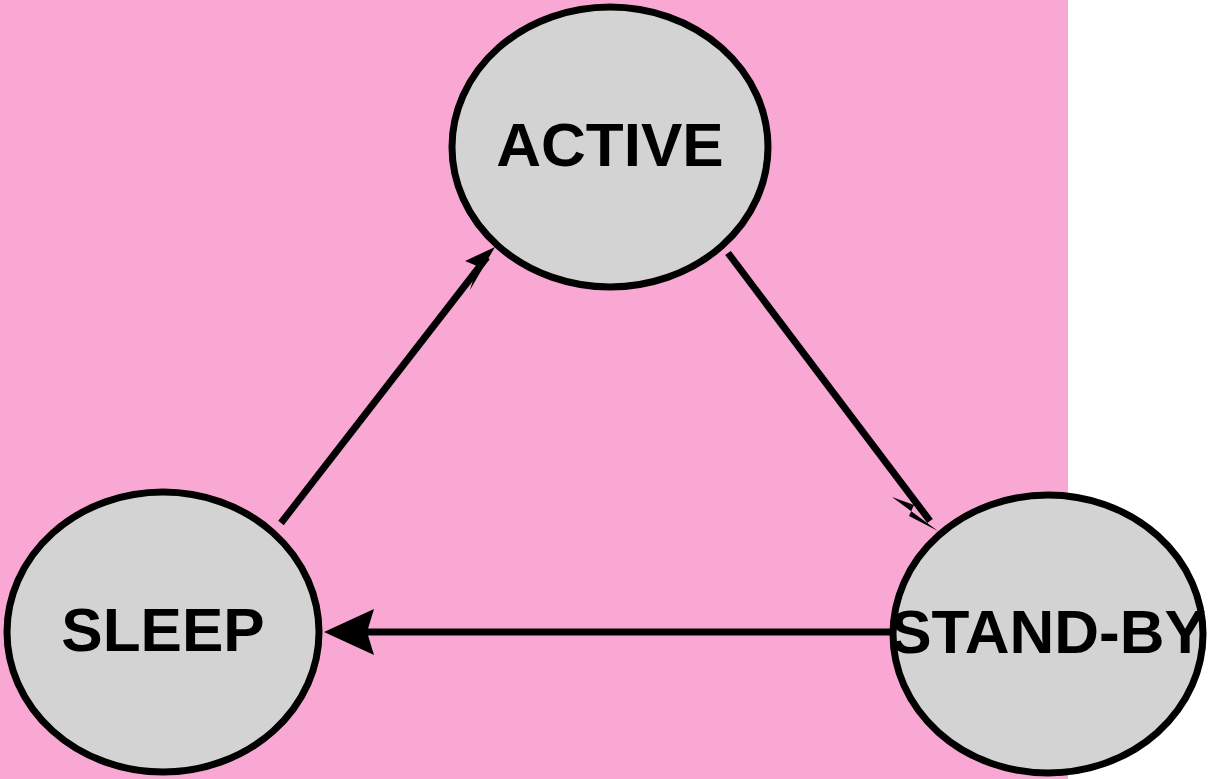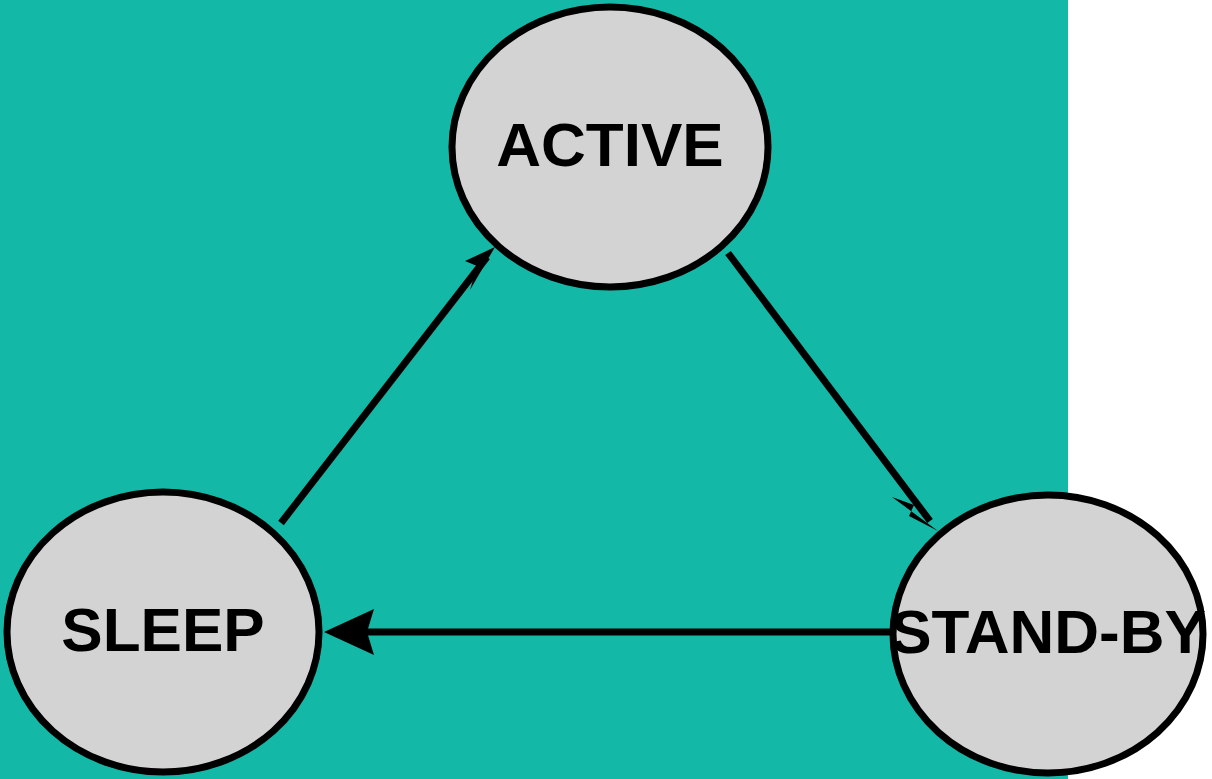--- a/index.html
+++ b/index.html
@@ -11,21 +11,21 @@
   body {
     width: 1212px;
     height: 779px;
     overflow: hidden;
     font-family: "Liberation Sans", sans-serif;
   }
   #diagram-canvas {
     position: relative;
     width: 1068px;
     height: 779px;
-    background: #14b8a6;
+    background: #f9a8d4;
   }
   #state-diagram-svg {
     display: block;
     width: 1212px;
     height: 779px;
   }
   .node-shape {
     fill: #d3d3d3;
     stroke: #000000;
     stroke-width: 7;

